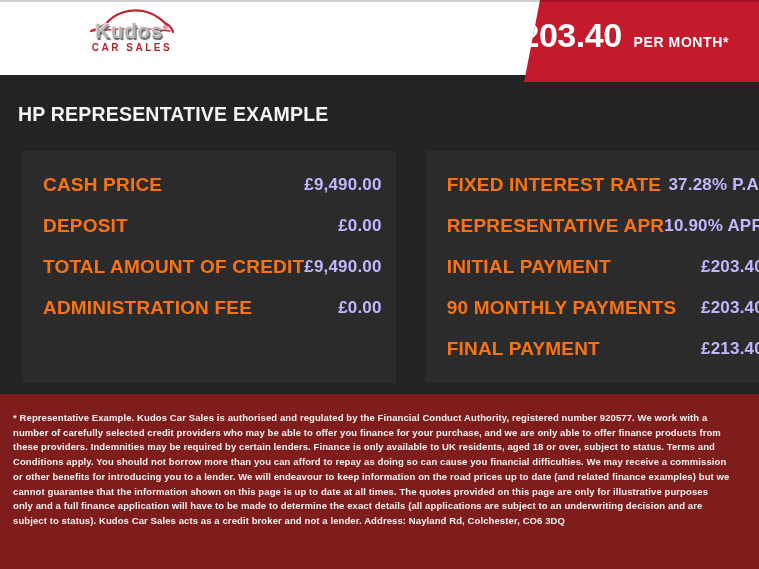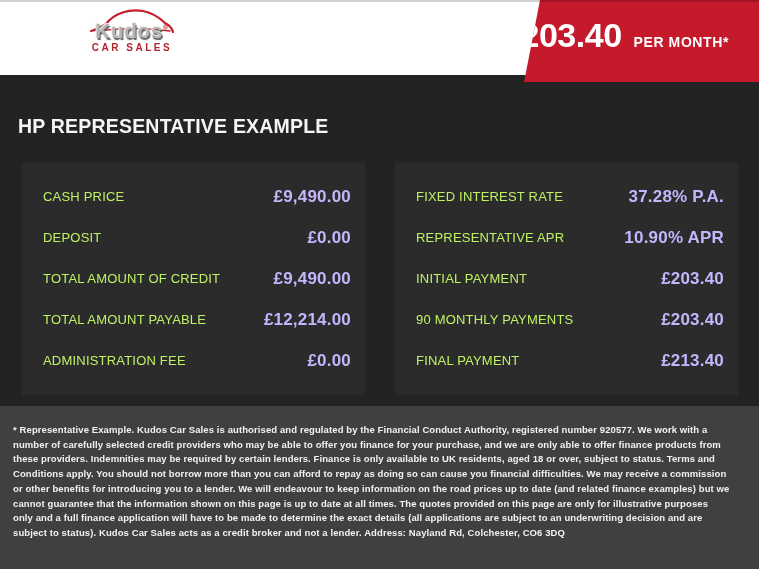--- a/index.html
+++ b/index.html
@@ -89,21 +89,21 @@
   .price-period {
     font-size: 14px;
     font-weight: 700;
     letter-spacing: 0.6px;
     margin-left: 12px;
   }
 
   
   .main {
     flex: 0 0 auto;
-    padding: 40px 0 11px 0;
+    padding: 28px 0 11px 0;
     background: #232323;
   }
   .page-title {
     font-size: 19.5px;
     font-weight: 700;
     letter-spacing: 0.2px;
     color: #f5f5f5;
     margin-left: 18px;
   }
   .panels {
@@ -116,38 +116,38 @@
     background: #2b2b2b;
     padding: 13px 14px 14px 21px;
   }
   .frow {
     height: 41px;
     display: flex;
     justify-content: space-between;
     align-items: center;
   }
   .frow .lbl {
-    font-size: 13px;
-    font-weight: 400;
+    font-size: 19px;
+    font-weight: 700;
     letter-spacing: 0.2px;
-    color: #bef264;
+    color: #f97316;
     white-space: nowrap;
   }
   .frow .val {
     font-size: 17px;
     font-weight: 700;
     letter-spacing: 0.2px;
     color: #c4b5fd;
     white-space: nowrap;
   }
 
   
   .footer {
     flex: 1 1 auto;
-    background: #404040;
+    background: #7f1d1d;
     padding: 17px 29px 0 13px;
   }
   .disclaimer {
     font-size: 9.5px;
     font-weight: 700;
     line-height: 1.55;
     color: #f2f2f2;
     letter-spacing: 0.1px;
   }
 </style>
@@ -185,24 +185,20 @@
       </div>
       <div class="frow">
         <span class="lbl">DEPOSIT</span>
         <span class="val">£0.00</span>
       </div>
       <div class="frow">
         <span class="lbl">TOTAL AMOUNT OF CREDIT</span>
         <span class="val">£9,490.00</span>
       </div>
       <div class="frow">
-        <span class="lbl">TOTAL AMOUNT PAYABLE</span>
-        <span class="val">£12,214.00</span>
-      </div>
-      <div class="frow">
         <span class="lbl">ADMINISTRATION FEE</span>
         <span class="val">£0.00</span>
       </div>
     </div>
 
     <div class="panel">
       <div class="frow">
         <span class="lbl">FIXED INTEREST RATE</span>
         <span class="val">37.28% P.A.</span>
       </div>

